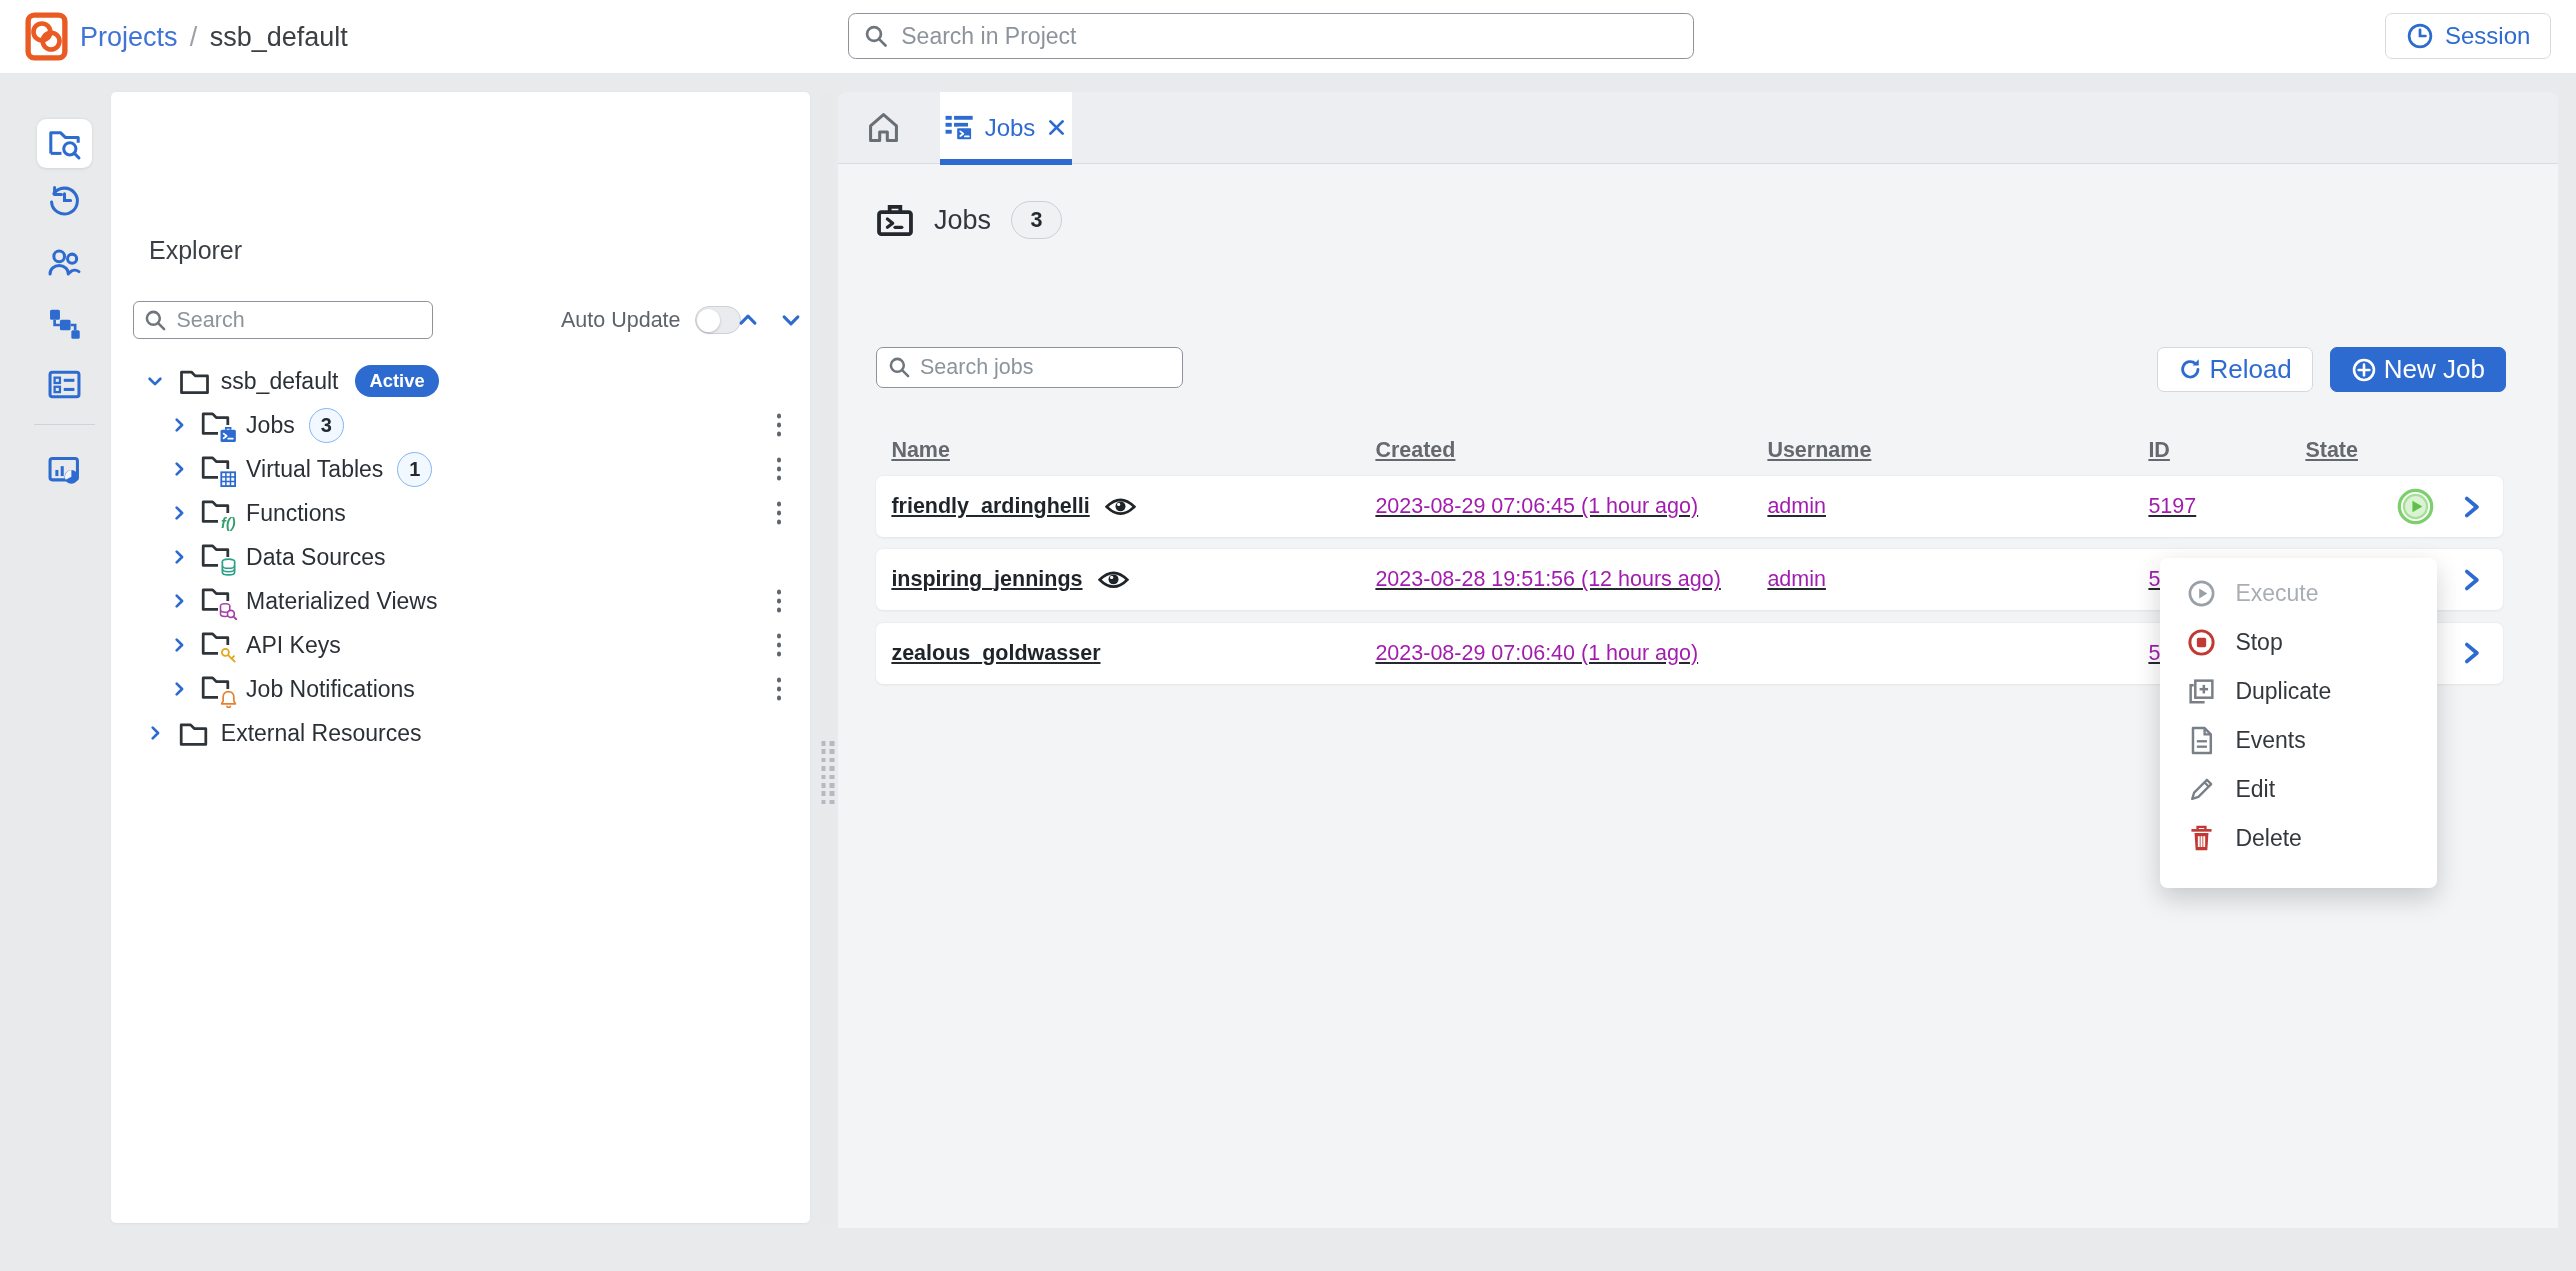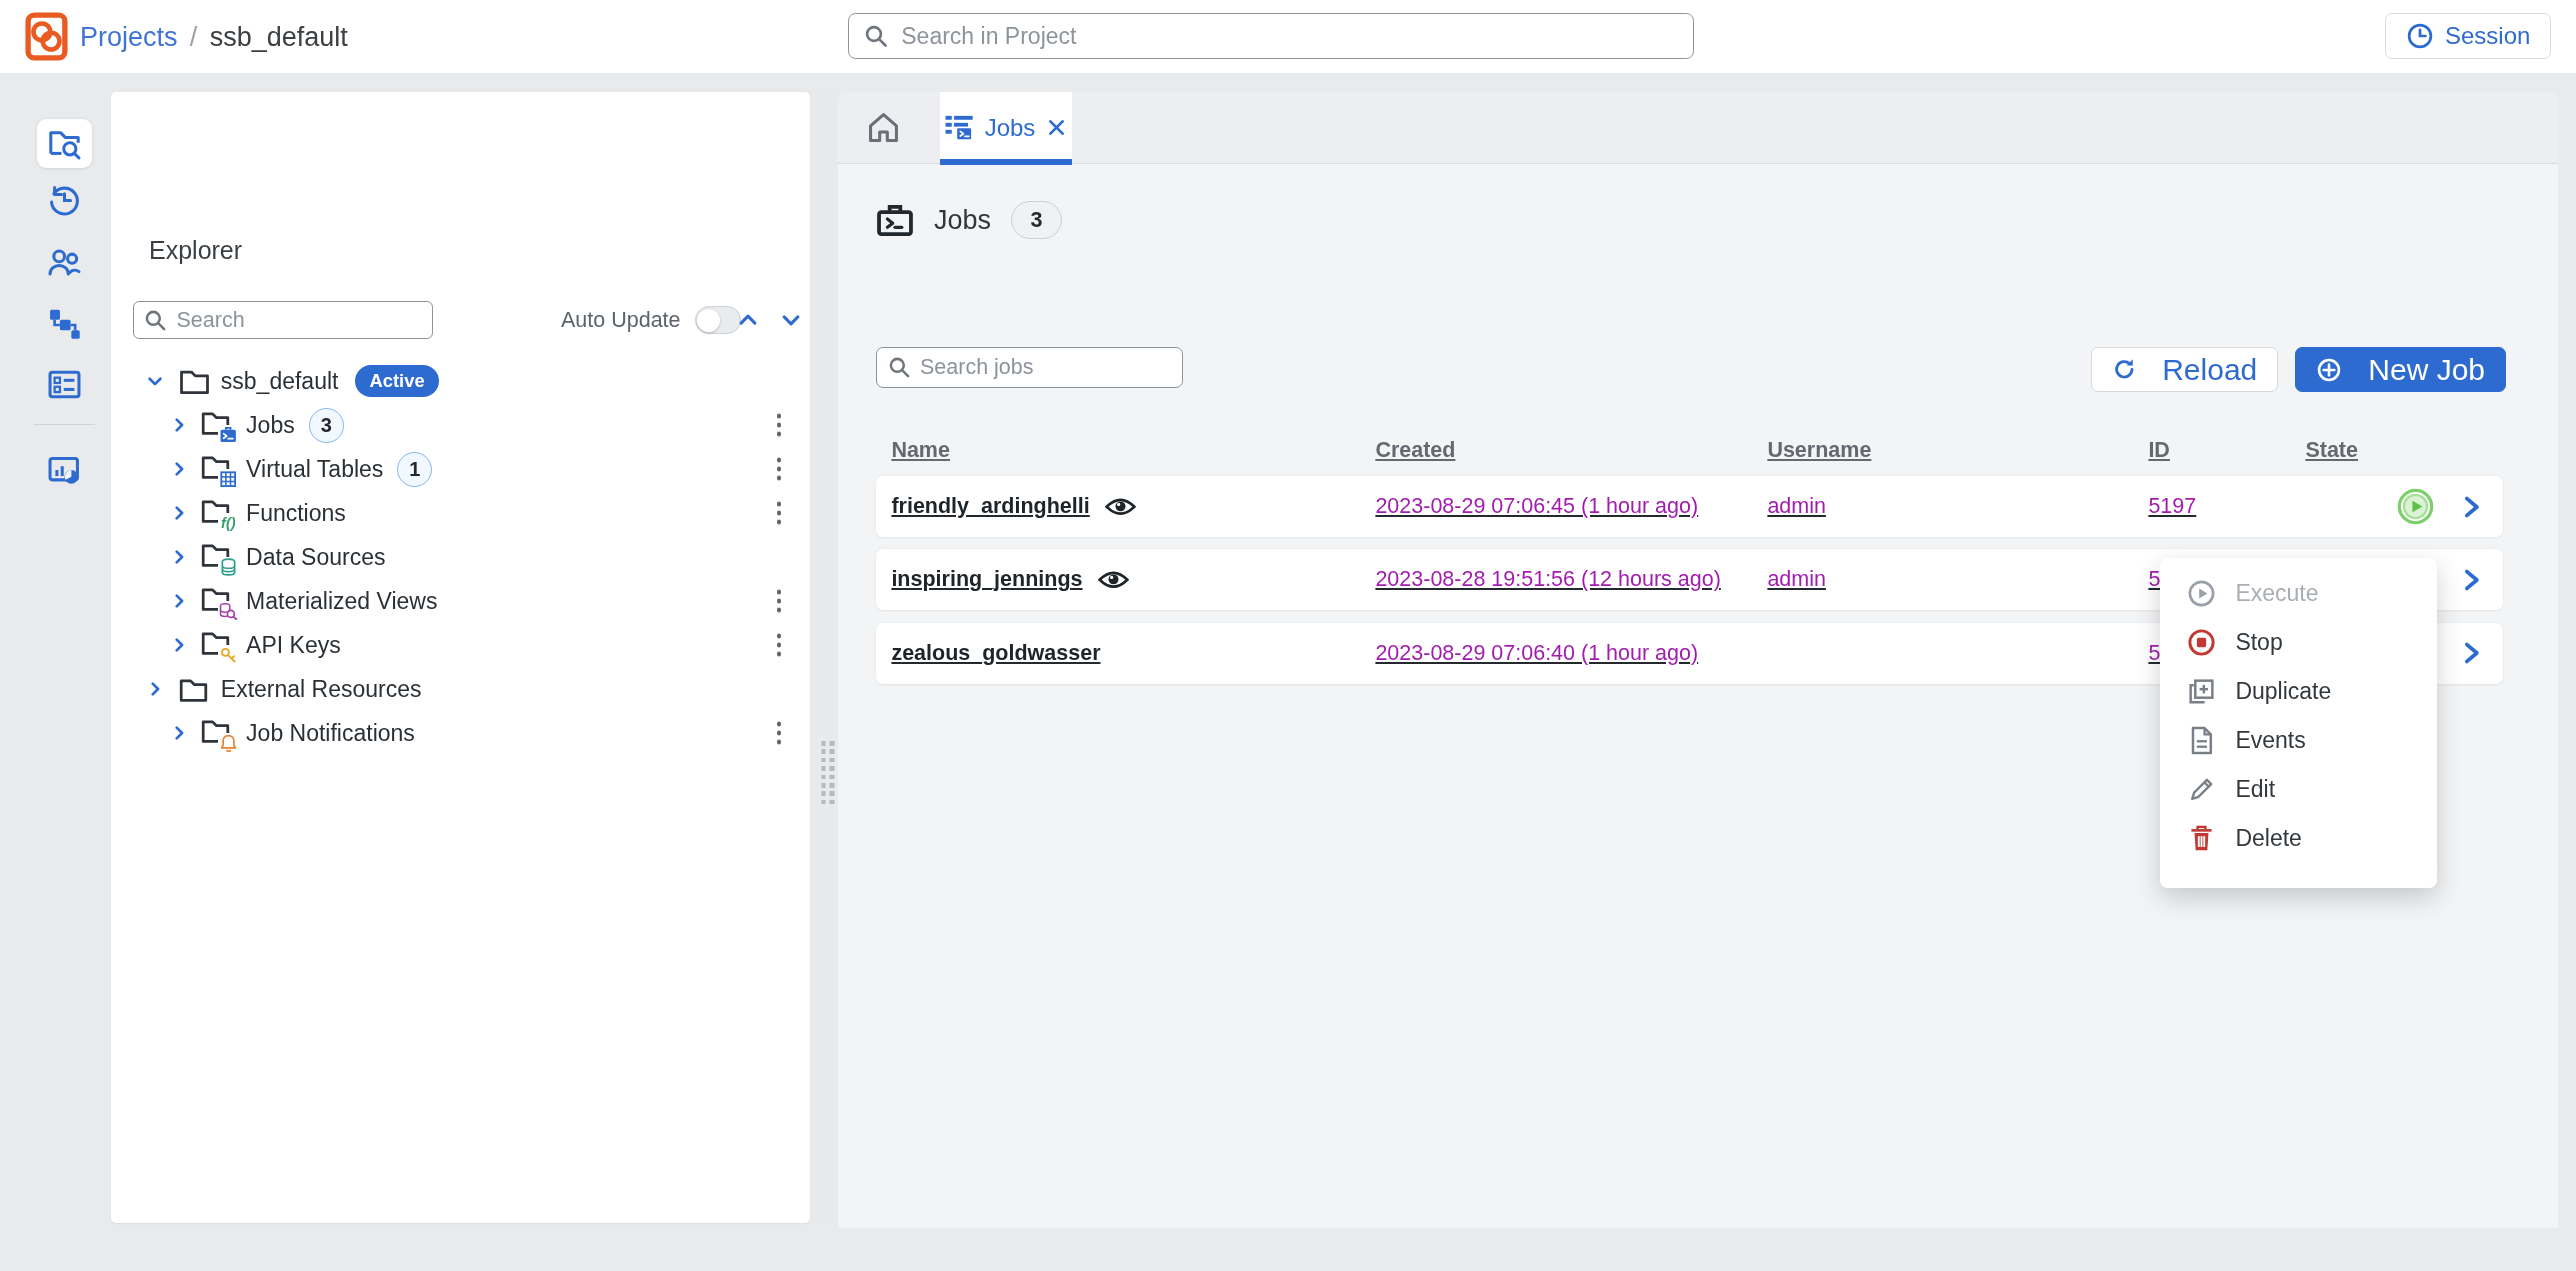--- a/index.html
+++ b/index.html
@@ -74,21 +74,21 @@
 
   .content{position:absolute;left:0;top:74px;right:0;bottom:0;}
   .jobs-head{position:absolute;left:38px;top:35px;display:flex;align-items:center;gap:20px;}
   .jobs-head .title{font-size:27px;color:#32373d;}
   .head-count{min-width:51px;height:38px;border-radius:20px;border:1.5px solid #ccd0d4;background:#eff1f3;display:flex;align-items:center;justify-content:center;font-size:21.5px;font-weight:bold;color:#24292e;padding:0 14px;}
   .controls{position:absolute;left:38px;right:52px;top:181px;height:45px;}
   .jobs-search{position:absolute;left:0;top:0;width:307px;height:41px;border:1.5px solid var(--input-border);border-radius:7px;background:#fff;display:flex;align-items:center;padding:0 10.8px;gap:9.2px;}
   .jobs-search input{border:none;outline:none;flex:1;font-size:21.5px;font-family:inherit;background:transparent;color:#333;}
   .jobs-search input::placeholder{color:#8d939b;}
   .btn-row{position:absolute;right:0;top:0;display:flex;gap:17px;}
-  .btn{height:45px;border-radius:7px;display:flex;align-items:center;gap:26px;font-size:30px;padding:0 20px;cursor:pointer;text-align:right;}
+  .btn{height:45px;border-radius:7px;display:flex;align-items:center;gap:7px;font-size:26px;padding:0 20px;cursor:pointer;text-align:right;}
   .btn.ghost{background:#fff;border:1.5px solid #d5d8dc;color:var(--accent);}
   .btn.primary{background:var(--accent);border:1.5px solid var(--accent);color:#fff;}
 
   .grid-cols{display:grid;grid-template-columns:484px 392px 381px 157px 1fr;align-items:center;text-decoration:underline;}
   .thead{position:absolute;left:38px;right:55px;top:261px;height:46px;font-size:21.5px;color:#63696f;font-weight:bold;padding-left:15.4px;}
   .thead-divider{position:absolute;left:45px;right:63px;top:315px;border-top:1.5px solid #e2e4e7;}
   .rows{position:absolute;left:38px;right:55px;top:310px;}
   .job-row{height:61px;margin-bottom:12.3px;background:#fff;border-radius:7px;box-shadow:0 0.8px 2.3px rgba(31,35,40,.08);padding-left:15.4px;cursor:pointer;position:relative;}
   .cell-name{display:flex;align-items:center;gap:15.4px;font-weight:bold;font-size:21.5px;color:#1f2429;}
   .cell{font-size:21.5px;color:#a21caf;}
@@ -395,34 +395,20 @@
             </span>
         </span>
         <span>API Keys</span>
         <span class="kebab">
             <i></i>
             <i></i>
             <i></i>
           </span>
       </div>
 
-      <div class="trow pad-root">
-        <span class="chev">
-          <svg width="20" height="20" viewBox="0 0 26 26">
-              <path d="M10 6 L17 13 L10 20" fill="none" stroke="#2e6bd0" stroke-width="3.5" stroke-linecap="round" stroke-linejoin="round"></path>
-            </svg>
-        </span>
-        <span class="tfold" style="width:31px;height:28px;margin-left:14px;">
-          <svg class="base" width="29" height="24.6" viewBox="0 0 40 34">
-              <path d="M3 31 V4 h13 l5 5 h16 v22 z" fill="none" stroke="#2f343a" stroke-width="3.8" stroke-linejoin="round"></path>
-            </svg>
-        </span>
-        <span>External Resources</span>
-      </div>
-
       <div class="trow pad-child">
         <span class="chev">
           <svg width="20" height="20" viewBox="0 0 26 26">
               <path d="M10 6 L17 13 L10 20" fill="none" stroke="#2e6bd0" stroke-width="3.5" stroke-linecap="round" stroke-linejoin="round"></path>
             </svg>
         </span>
         <span class="tfold">
           <svg class="base" width="29" height="24.6" viewBox="0 0 40 34">
               <path d="M3 31 V4 h13 l5 5 h16 v22 z" fill="none" stroke="#2f343a" stroke-width="3.8" stroke-linejoin="round"></path>
             </svg>
@@ -432,20 +418,34 @@
                 <path d="M9 20.5 a2.2 2.2 0 0 0 4.4 0" fill="none" stroke="#e5802e" stroke-width="2.2"></path>
               </svg>
             </span>
         </span>
         <span>Job Notifications</span>
         <span class="kebab">
             <i></i>
             <i></i>
             <i></i>
           </span>
+      </div>
+
+      <div class="trow pad-root">
+        <span class="chev">
+          <svg width="20" height="20" viewBox="0 0 26 26">
+              <path d="M10 6 L17 13 L10 20" fill="none" stroke="#2e6bd0" stroke-width="3.5" stroke-linecap="round" stroke-linejoin="round"></path>
+            </svg>
+        </span>
+        <span class="tfold" style="width:31px;height:28px;margin-left:14px;">
+          <svg class="base" width="29" height="24.6" viewBox="0 0 40 34">
+              <path d="M3 31 V4 h13 l5 5 h16 v22 z" fill="none" stroke="#2f343a" stroke-width="3.8" stroke-linejoin="round"></path>
+            </svg>
+        </span>
+        <span>External Resources</span>
       </div>
 
     </div>
   </div>
 
   <div class="splitter">
     <span class="grip">
       <i></i>
         <i></i>
         <i></i>

